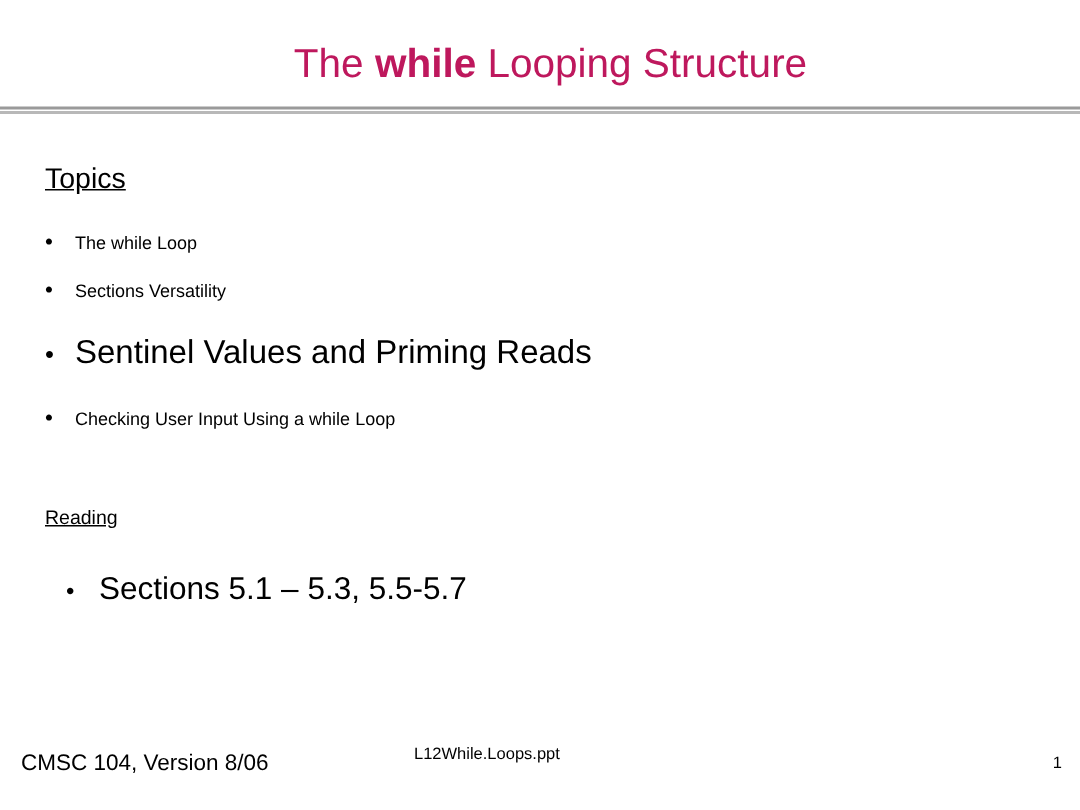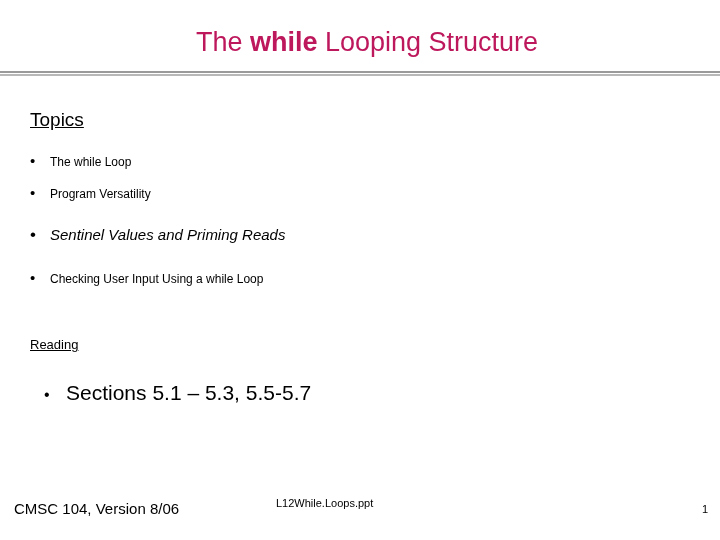--- a/index.html
+++ b/index.html
@@ -75,23 +75,22 @@
     text-align: left;
     font-size: 15px;
     line-height: 1;
   }
   .bullet-text {
     font-size: 12px;
     line-height: 25px;
   }
 
   .lvl-big .bullet-text {
-    font-size: 15px;
+    font-size: 22px;
     line-height: 30px;
-    font-style: italic;
   }
   .lvl-big .bullet-dot {
     font-size: 17px;
   }
 
   .sp-1 { height: 6px; }
   .sp-2 { height: 10px; }
   .sp-3 { height: 34px; }
 
   .reading-head {
@@ -161,21 +160,21 @@
 
     <div class="section-head">Topics</div>
 
     <div class="bullet-row">
       <span class="bullet-dot">•</span>
       <span class="bullet-text">The while Loop</span>
     </div>
 
     <div class="bullet-row">
       <span class="bullet-dot">•</span>
-      <span class="bullet-text">Program Versatility</span>
+      <span class="bullet-text">Sections Versatility</span>
     </div>
 
     <div class="sp-1"></div>
 
     <div class="bullet-row lvl-big">
       <span class="bullet-dot">•</span>
       <span class="bullet-text">Sentinel Values and Priming Reads</span>
     </div>
 
     <div class="sp-2"></div>

